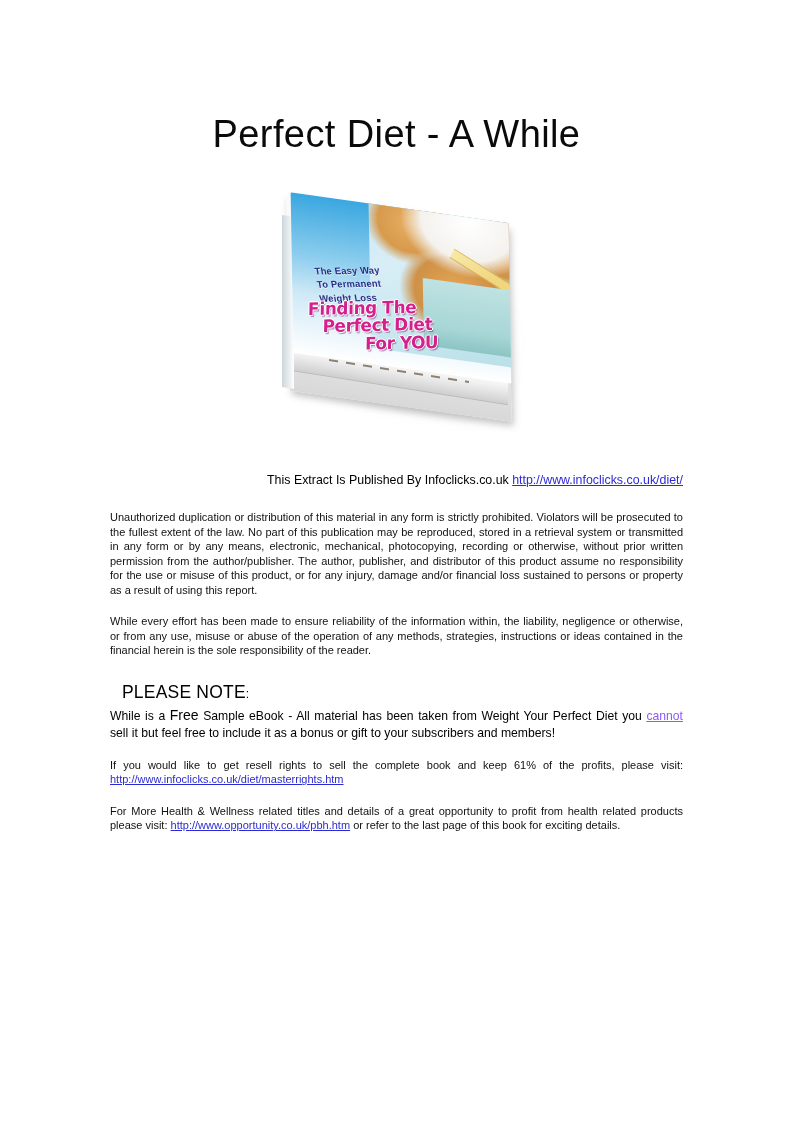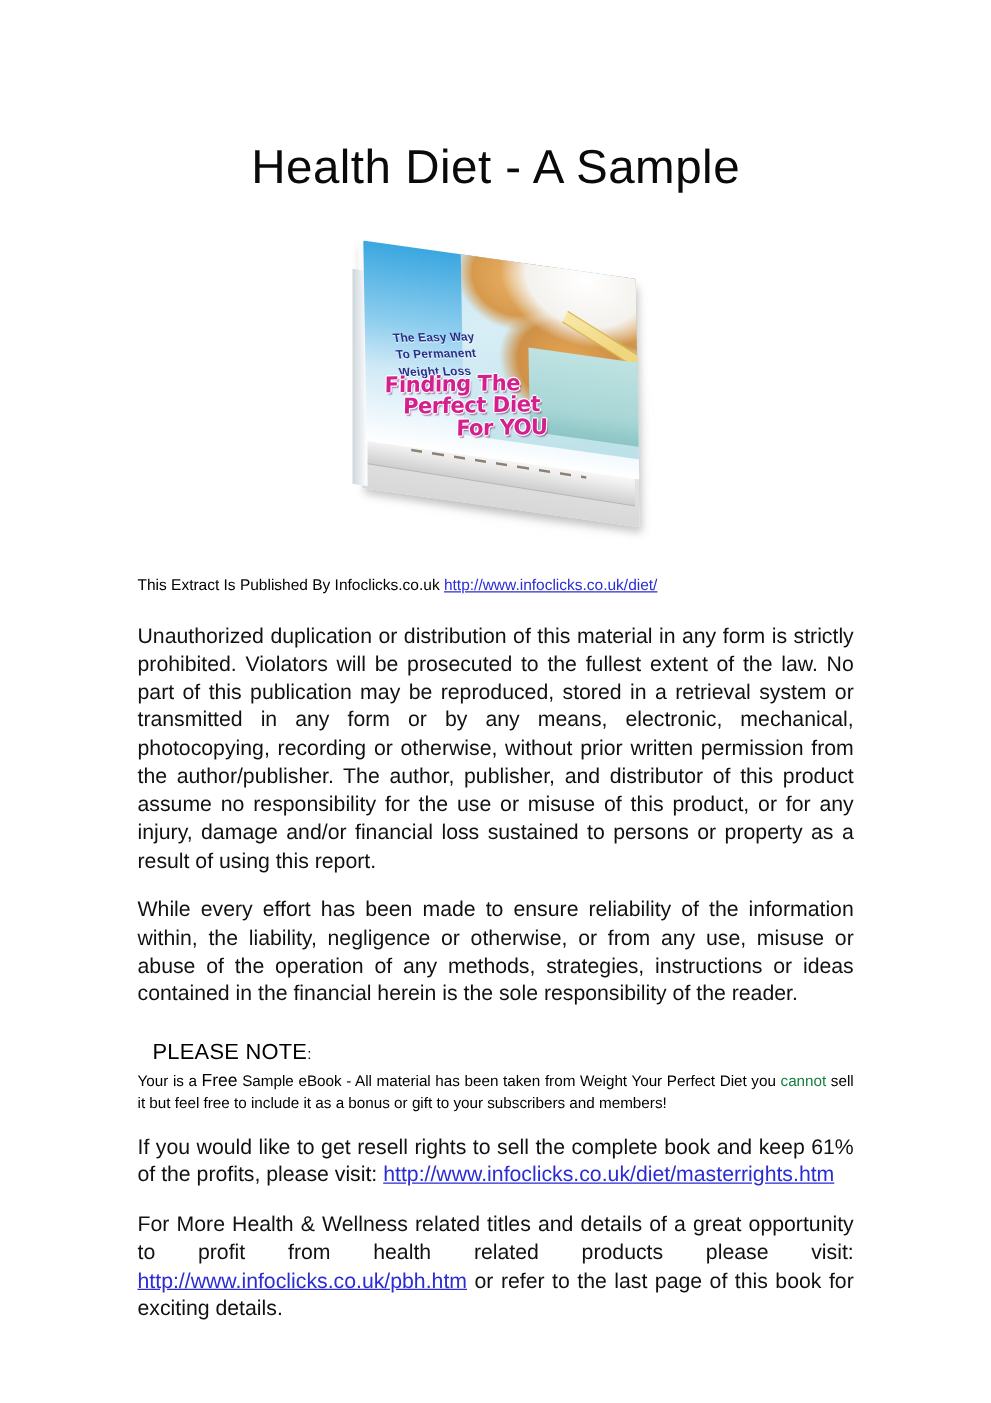--- a/index.html
+++ b/index.html
@@ -183,32 +183,32 @@
     text-shadow:
       -1px 0 0 #ffffff, 1px 0 0 #ffffff,
       0 -1px 0 #ffffff, 0 1px 0 #ffffff,
       1px 2px 1px rgba(120,0,80,.45);
   }
   .cover-title .l2 { padding-left: 12px; }
   .cover-title .l3 { padding-left: 52px; }
 
   
   .publisher-line {
-    text-align: left;
+    text-align: right;
     font-size: 12.4px;
-    margin: 22px 0 0 0;
+    margin: 34px 0 0 0;
     line-height: 1.4;
   }
   a.link {
     color: #2b2bd4;
     text-decoration: underline;
   }
 
   p.body {
-    font-size: 17px;
+    font-size: 11px;
     line-height: 1.32;
     text-align: justify;
     margin: 17px 0 0 0;
     color: #111111;
   }
   p.body.first { margin-top: 21px; }
 
   .please-note {
     font-size: 17.5px;
     margin: 24px 0 0 12px;
@@ -218,30 +218,31 @@
   .please-note .colon { font-size: 12.2px; }
 
   p.note-body {
     font-size: 12.2px;
     line-height: 1.34;
     text-align: justify;
     margin: 3px 0 0 0;
   }
   .free-word { font-size: 14px; }
   .cannot {
-    color: #15803d;
+    color: #8b5cf6;
+    text-decoration: underline;
   }
 </style>
 </head>
 <body>
 
 <div class="page">
   <div class="content">
 
-    <h1 class="doc-title">Health Diet - A Sample</h1>
+    <h1 class="doc-title">Perfect Diet - A While</h1>
 
     <div class="cover-wrap">
       <div class="book">
         <div class="book-shadow"></div>
         <div class="book-block"></div>
         <div class="book-pages"></div>
         <div class="book-spine"></div>
         <div class="book-face">
           <div class="cover-photo"></div>
           <div class="cover-teal"></div>
@@ -260,20 +261,20 @@
     </div>
 
     <div class="publisher-line"><span>This Extract Is Published By Infoclicks.co.uk </span><a class="link" href="#">http://www.infoclicks.co.uk/diet/</a></div>
 
     <p class="body first">Unauthorized duplication or distribution of this material in any form is strictly prohibited. Violators will be prosecuted to the fullest extent of the law.  No part of this publication may be reproduced, stored in a retrieval system or transmitted in any form or by any means, electronic, mechanical, photocopying, recording or otherwise, without prior written permission from the author/publisher. The author, publisher, and distributor of this product assume no responsibility for the use or misuse of this product, or for any injury, damage and/or financial loss sustained to persons or property as a result of using this report.</p>
 
     <p class="body">While every effort has been made to ensure reliability of the information within, the liability, negligence or otherwise, or from any use, misuse or abuse of the operation of any methods, strategies, instructions or ideas contained in the financial herein is the sole responsibility of the reader.</p>
 
     <div class="please-note"><span>PLEASE NOTE</span><span class="colon">:</span></div>
 
-    <p class="note-body"><span>Your is a </span><span class="free-word">Free</span><span> Sample eBook - All material has been taken from Weight Your Perfect Diet you </span><span class="cannot">cannot</span><span> sell it but feel free to include it as a bonus or gift to your subscribers and members!</span></p>
+    <p class="note-body"><span>While is a </span><span class="free-word">Free</span><span> Sample eBook - All material has been taken from Weight Your Perfect Diet you </span><span class="cannot">cannot</span><span> sell it but feel free to include it as a bonus or gift to your subscribers and members!</span></p>
 
     <p class="body"><span>If you would like to get resell rights to sell the complete book and keep 61% of the profits, please visit:  </span><a class="link" href="#">http://www.infoclicks.co.uk/diet/masterrights.htm</a></p>
 
-    <p class="body"><span>For More Health &amp; Wellness related titles and details of a great opportunity to profit from health related products please visit: </span><a class="link" href="#">http://www.infoclicks.co.uk/pbh.htm</a><span> or refer to the last page of this book for exciting details.</span></p>
+    <p class="body"><span>For More Health &amp; Wellness related titles and details of a great opportunity to profit from health related products please visit: </span><a class="link" href="#">http://www.opportunity.co.uk/pbh.htm</a><span> or refer to the last page of this book for exciting details.</span></p>
 
   </div>
 </div>
 
 </body></html>

